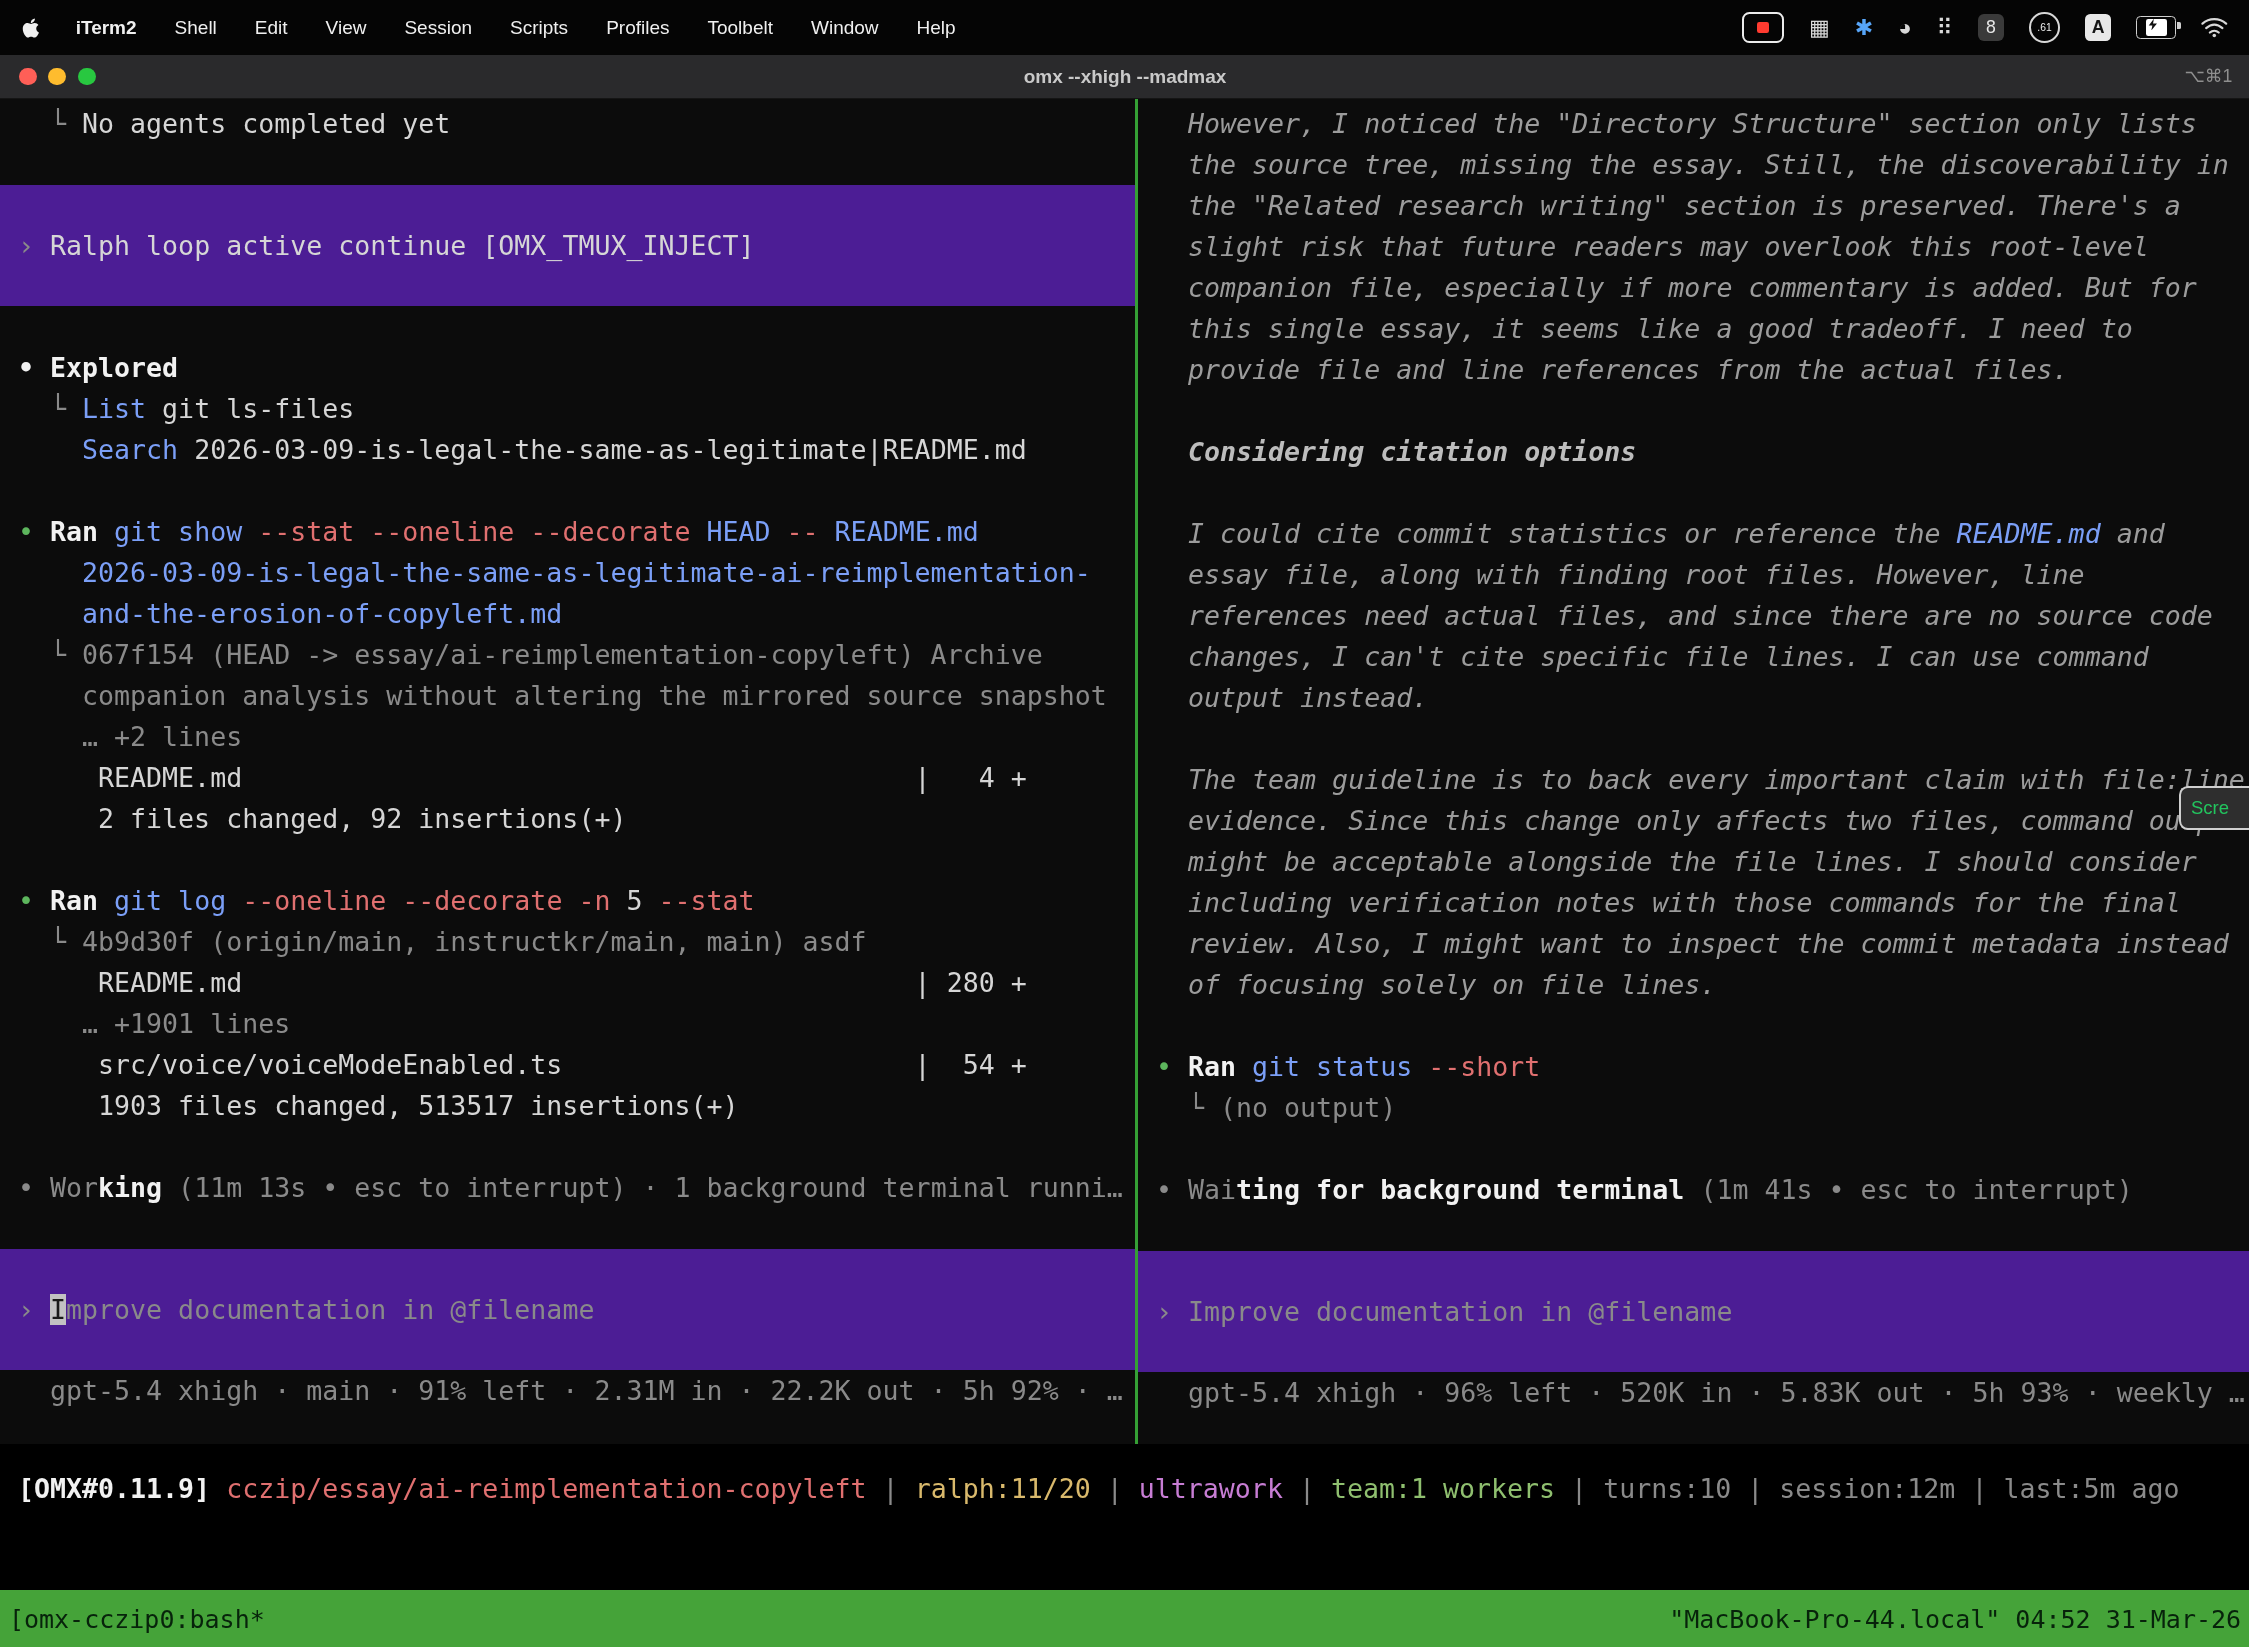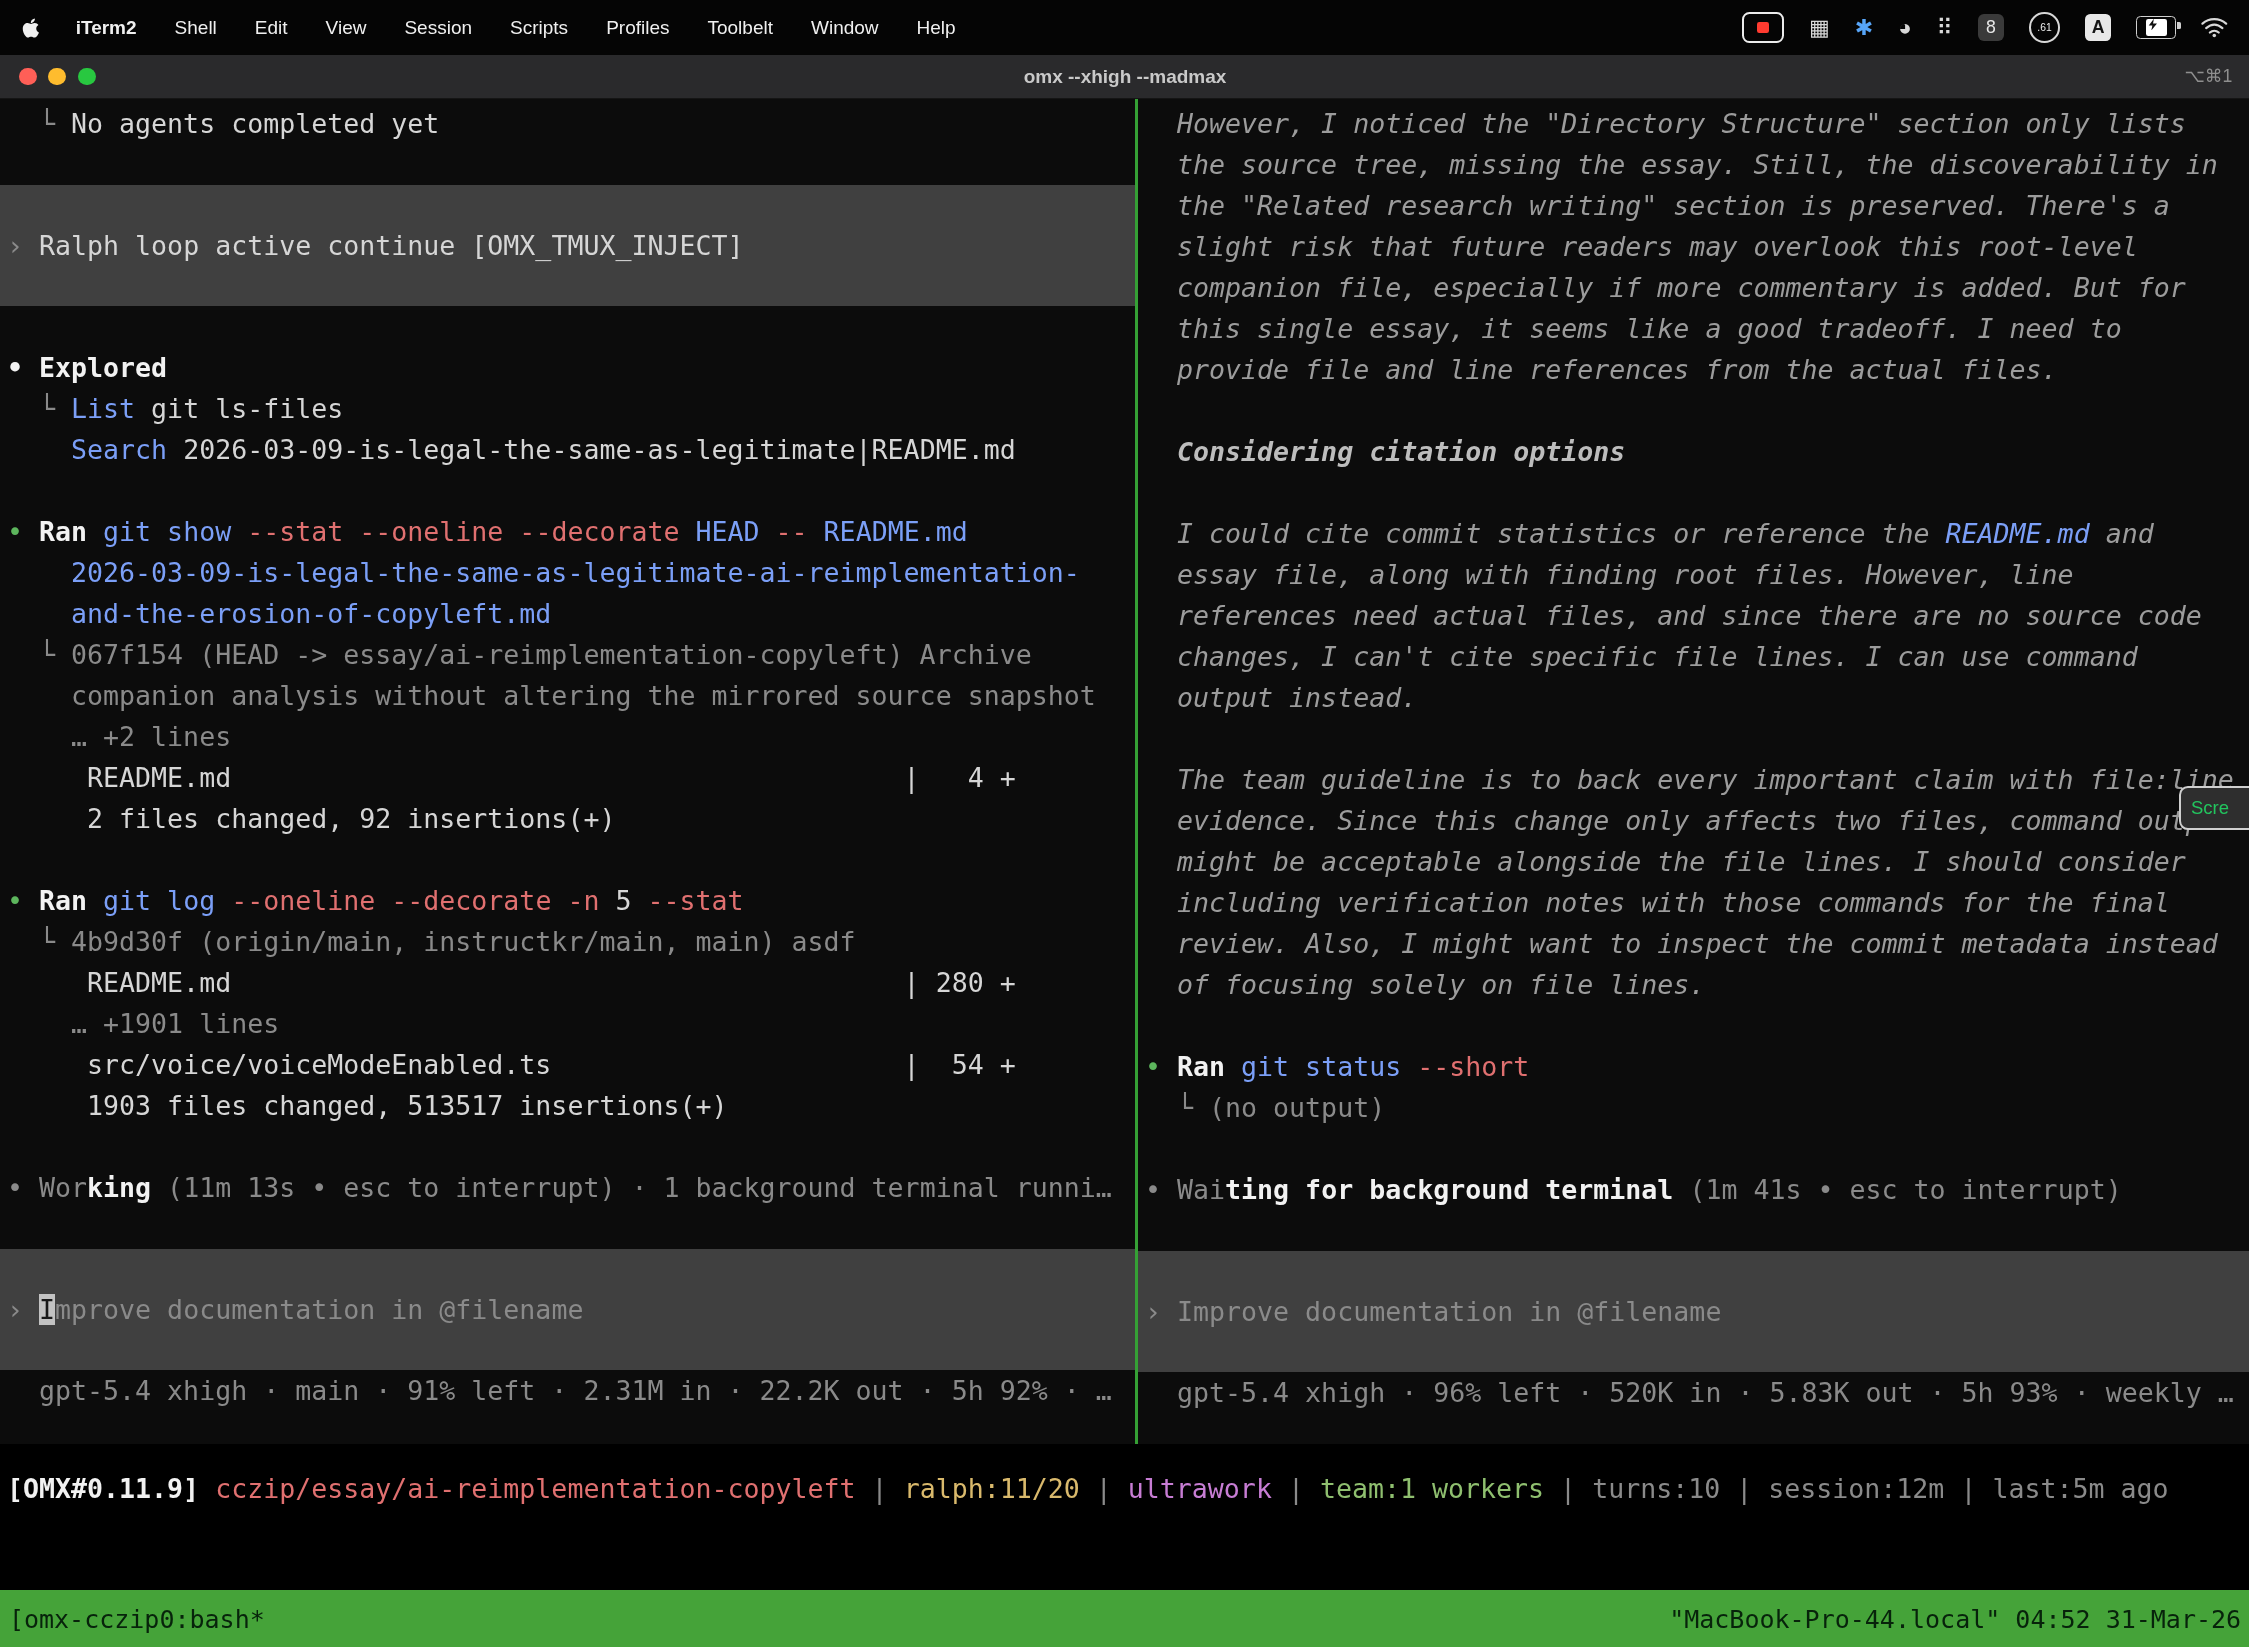--- a/index.html
+++ b/index.html
@@ -41,22 +41,22 @@
   .tl-min{background:#febc2e;}
   .tl-zoom{background:#28c840;}
   .win-title{color:#c9c9c9;font-size:19px;font-weight:600;}
   .win-shortcut{position:absolute;right:17.7px;color:#8f8f8f;font-size:17.7px;}
   
   .content{height:1345px;display:flex;position:relative;background:#0c0c0c;}
   .pane{overflow:hidden;padding-top:4.4px;font-size:26.6px;line-height:41px;}
   .pane-left{width:1135px;}
   .pane-right{flex:1;}
   .divider{width:3px;background:#35a035;}
-  .row{white-space:pre;padding-left:7px;color:#d6d6d6;}
-  .strip{background:#404040;padding:40px 0;}
+  .row{white-space:pre;padding-left:18px;color:#d6d6d6;}
+  .strip{background:#4c1d95;padding:40px 0;}
   
   .s-fg{color:#d6d6d6;}
   .s-boldfg{color:#f2f2f2;font-weight:700;}
   .s-dim{color:#8a8a8a;}
   .s-blue{color:#7b9ff7;}
   .s-red{color:#e07070;text-align:right;}
   .s-green{color:#5db65d;}
   .s-yellow{color:#d9b96c;}
   .s-magenta{color:#c77dd4;}
   .s-greentext{color:#8fbf6f;}

